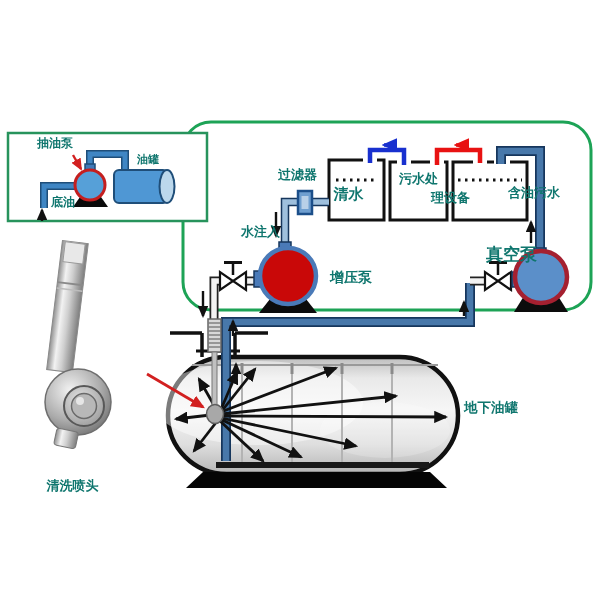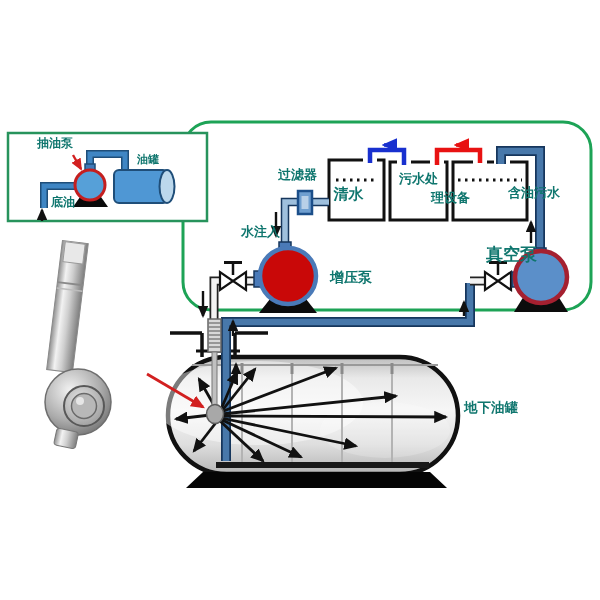--- a/index.html
+++ b/index.html
@@ -231,20 +231,21 @@
     <g transform="rotate(12 66 439)">
       <rect x="55" y="430" width="22" height="17" rx="3" fill="url(#steelV)" stroke="#777" stroke-width="1"></rect>
     </g>
   </g>
 </svg>
 
 <div class="lbl" style="left:37px;top:137px;font-size:12px;">抽油泵</div>
 <div class="lbl" style="left:137px;top:154px;font-size:11px;">油罐</div>
 <div class="lbl" style="left:51px;top:196px;font-size:12px;">底油</div>
 
+<div class="lbl lbl-c" style="left:0px;top:479px;width:145px;font-size:13px;">清洗喷头</div>
 
 <div class="lbl" style="left:278px;top:168px;font-size:13px;">过滤器</div>
 <div class="lbl" style="left:233px;top:225px;font-size:13px;margin-left:8px;">水注入</div>
 <div class="lbl" style="left:330px;top:270px;font-size:14px;">增压泵</div>
 <div class="lbl" style="left:486px;top:245px;font-size:17px;">真空泵</div>
 
 <div class="lbl lbl-c ital" style="left:329px;top:186px;width:39px;font-size:15px;">清水</div>
 <div class="lbl lbl-c ital" style="left:390px;top:172px;width:57px;font-size:13px;">污水处</div>
 <div class="lbl lbl-c ital" style="left:390px;top:191px;width:57px;font-size:13px;margin-left:32px;">理设备</div>
 <div class="lbl lbl-c ital" style="left:453px;top:186px;width:74px;font-size:13px;padding-left:44px;">含油污水</div>

